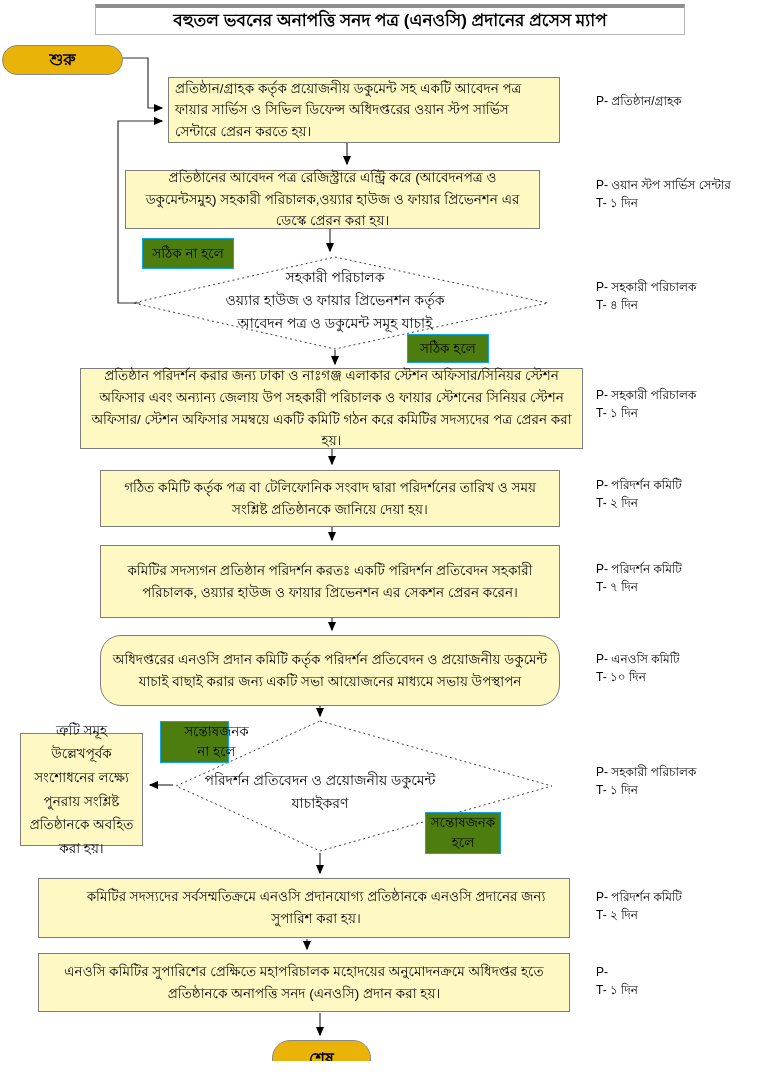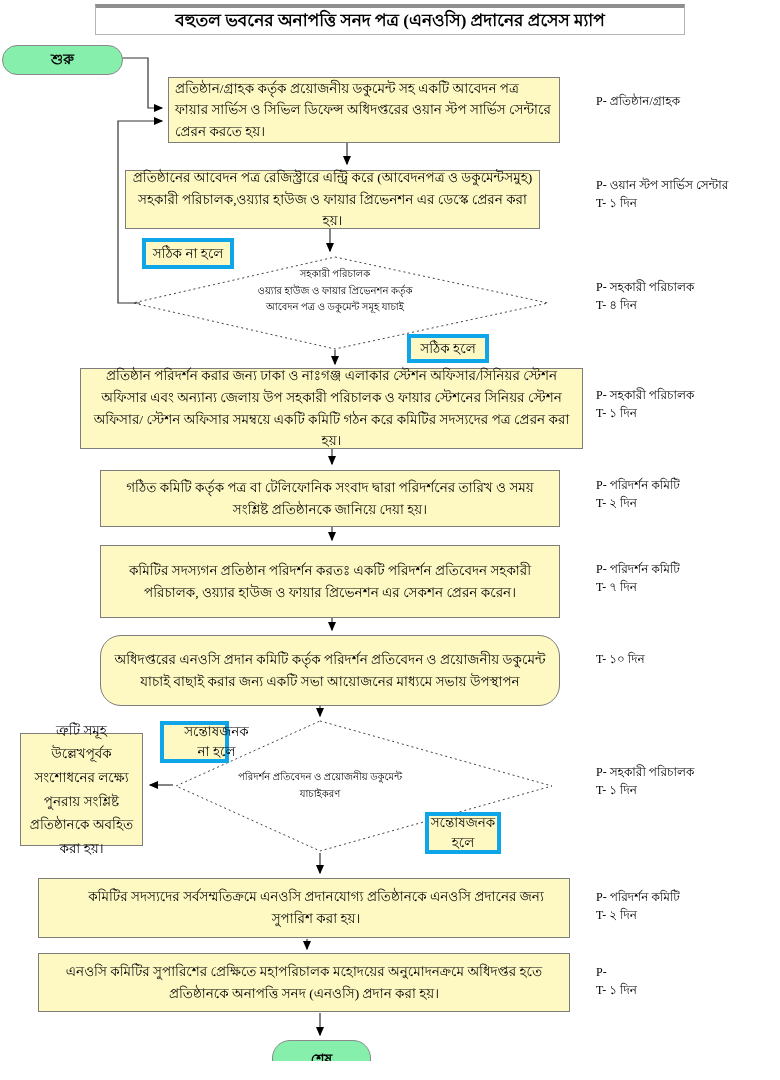--- a/index.html
+++ b/index.html
@@ -1,33 +1,33 @@
 <!DOCTYPE html>
 <html><head>
 <meta charset="utf-8">
 <style>
   html,body{margin:0;padding:0;background:#fff;}
   #page{position:relative;width:780px;height:1061px;background:#fff;
-        font-family:Liberation Serif, serif;color:#000;overflow:hidden;}
+        font-family:Liberation Sans, sans-serif;color:#000;overflow:hidden;}
   #connectors{position:absolute;left:0;top:0;width:780px;height:1080px;pointer-events:none;}
   .title{position:absolute;left:95px;top:4px;width:588px;height:26px;
          border:1px solid #b5b5b5;border-top:4px solid #8f8f8f;
          display:flex;align-items:center;justify-content:center;
          font-weight:bold;font-size:17px;}
   .terminator{position:absolute;border:1px solid #8a8a8a;border-radius:18px;
               display:flex;align-items:center;justify-content:center;
-              font-size:14px;font-weight:bold;background:#86efac;}
+              font-size:16px;font-weight:bold;background:#eab308;}
   .pbox{position:absolute;border:1px solid #7d7d7d;background:#fef9c3;
         font-size:13.5px;line-height:1.6;display:flex;align-items:center;
         justify-content:center;text-align:center;padding:2px 6px;box-sizing:border-box;}
   .pbox.left{text-align:left;justify-content:flex-start;}
-  .lbl{position:absolute;border:4px solid #0ea5e9;background:#fef9c3;
+  .lbl{position:absolute;border:1px solid #0ea5e9;background:#4d7c0f;
        font-size:13.5px;line-height:1.45;display:flex;align-items:center;
        justify-content:center;text-align:center;padding:1px 4px;box-sizing:border-box;}
-  .dtext{position:absolute;text-align:center;font-size:10px;line-height:1.65;}
+  .dtext{position:absolute;text-align:center;font-size:14px;line-height:1.65;}
   .annot{position:absolute;left:596px;width:178px;font-size:12px;line-height:1.5;}
   .annot div{white-space:nowrap;}
 </style>
 </head>
 <body>
 
 <div id="page">
 
   <svg id="connectors" viewBox="0 0 780 1080" xmlns="http://www.w3.org/2000/svg">
     <defs>
@@ -129,20 +129,21 @@
   </div>
   <div class="annot" style="top:476px;">
     <div>P- পরিদর্শন কমিটি</div>
     <div>T-  ২ দিন</div>
   </div>
   <div class="annot" style="top:560px;">
     <div>P- পরিদর্শন কমিটি</div>
     <div>T-  ৭ দিন</div>
   </div>
   <div class="annot" style="top:650px;">
+    <div>P- এনওসি কমিটি</div>
     <div>T- ১০ দিন</div>
   </div>
   <div class="annot" style="top:763px;">
     <div>P- সহকারী পরিচালক</div>
     <div>T- ১ দিন</div>
   </div>
   <div class="annot" style="top:888px;">
     <div>P- পরিদর্শন কমিটি</div>
     <div>T- ২ দিন</div>
   </div>

